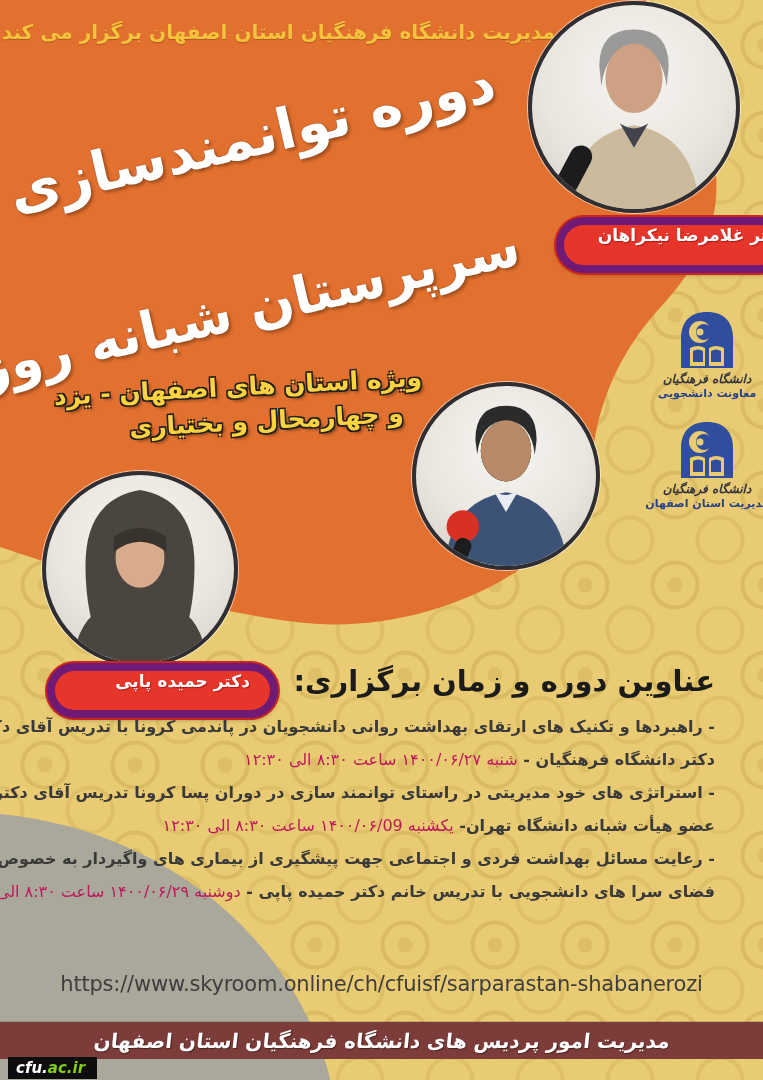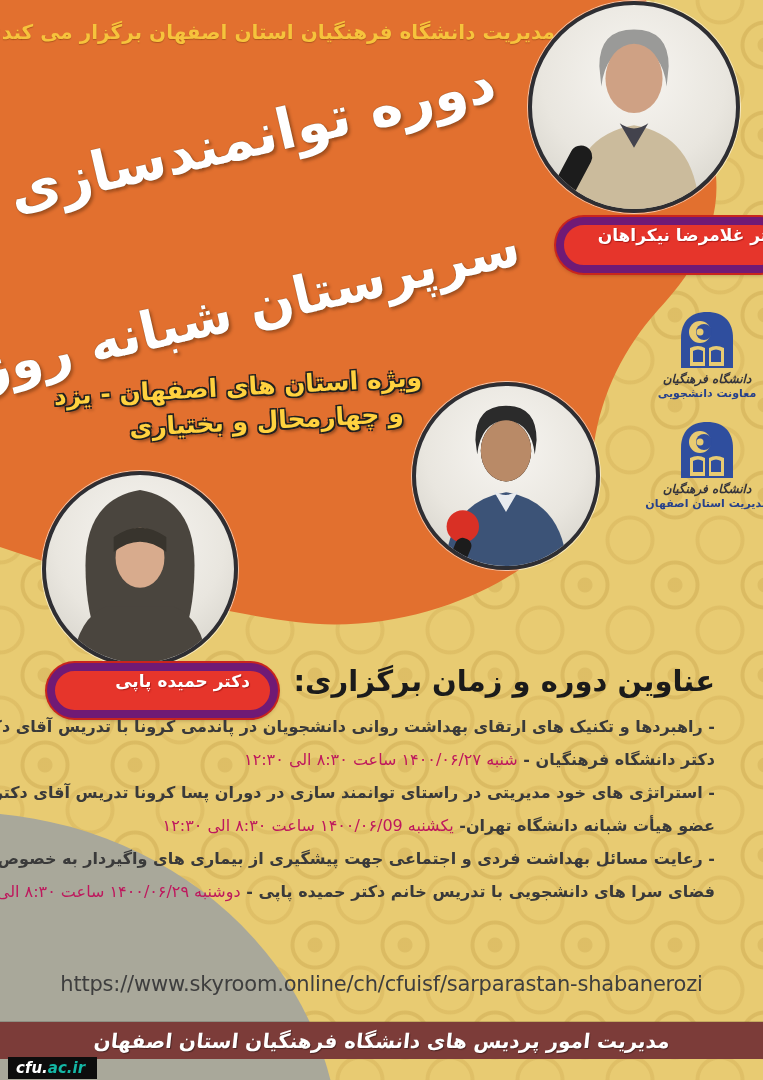--- a/index.html
+++ b/index.html
@@ -99,21 +99,21 @@
   .footer-bar-text{
     direction:rtl;color:#fff;font-weight:bold;font-size:20px;white-space:nowrap;
     transform:skewX(-6deg);text-shadow:1px 1px 1px rgba(0,0,0,.4);
   }
   .site-tag{
     position:absolute;left:0;top:1057px;height:22px;background:#0d0d0d;
     display:flex;align-items:center;padding:0 12px 0 8px;direction:ltr;
     font-style:italic;font-weight:bold;font-size:15px;margin-left:8px;
   }
   .site-prefix{color:#ffffff;}
-  .site-suffix{color:#14b8a6;}
+  .site-suffix{color:#84cc16;}
 </style>
 </head>
 <body>
 
 <div class="poster">
 
   <div class="pattern-layer"></div>
 
   <div class="sage-circle"></div>
 

